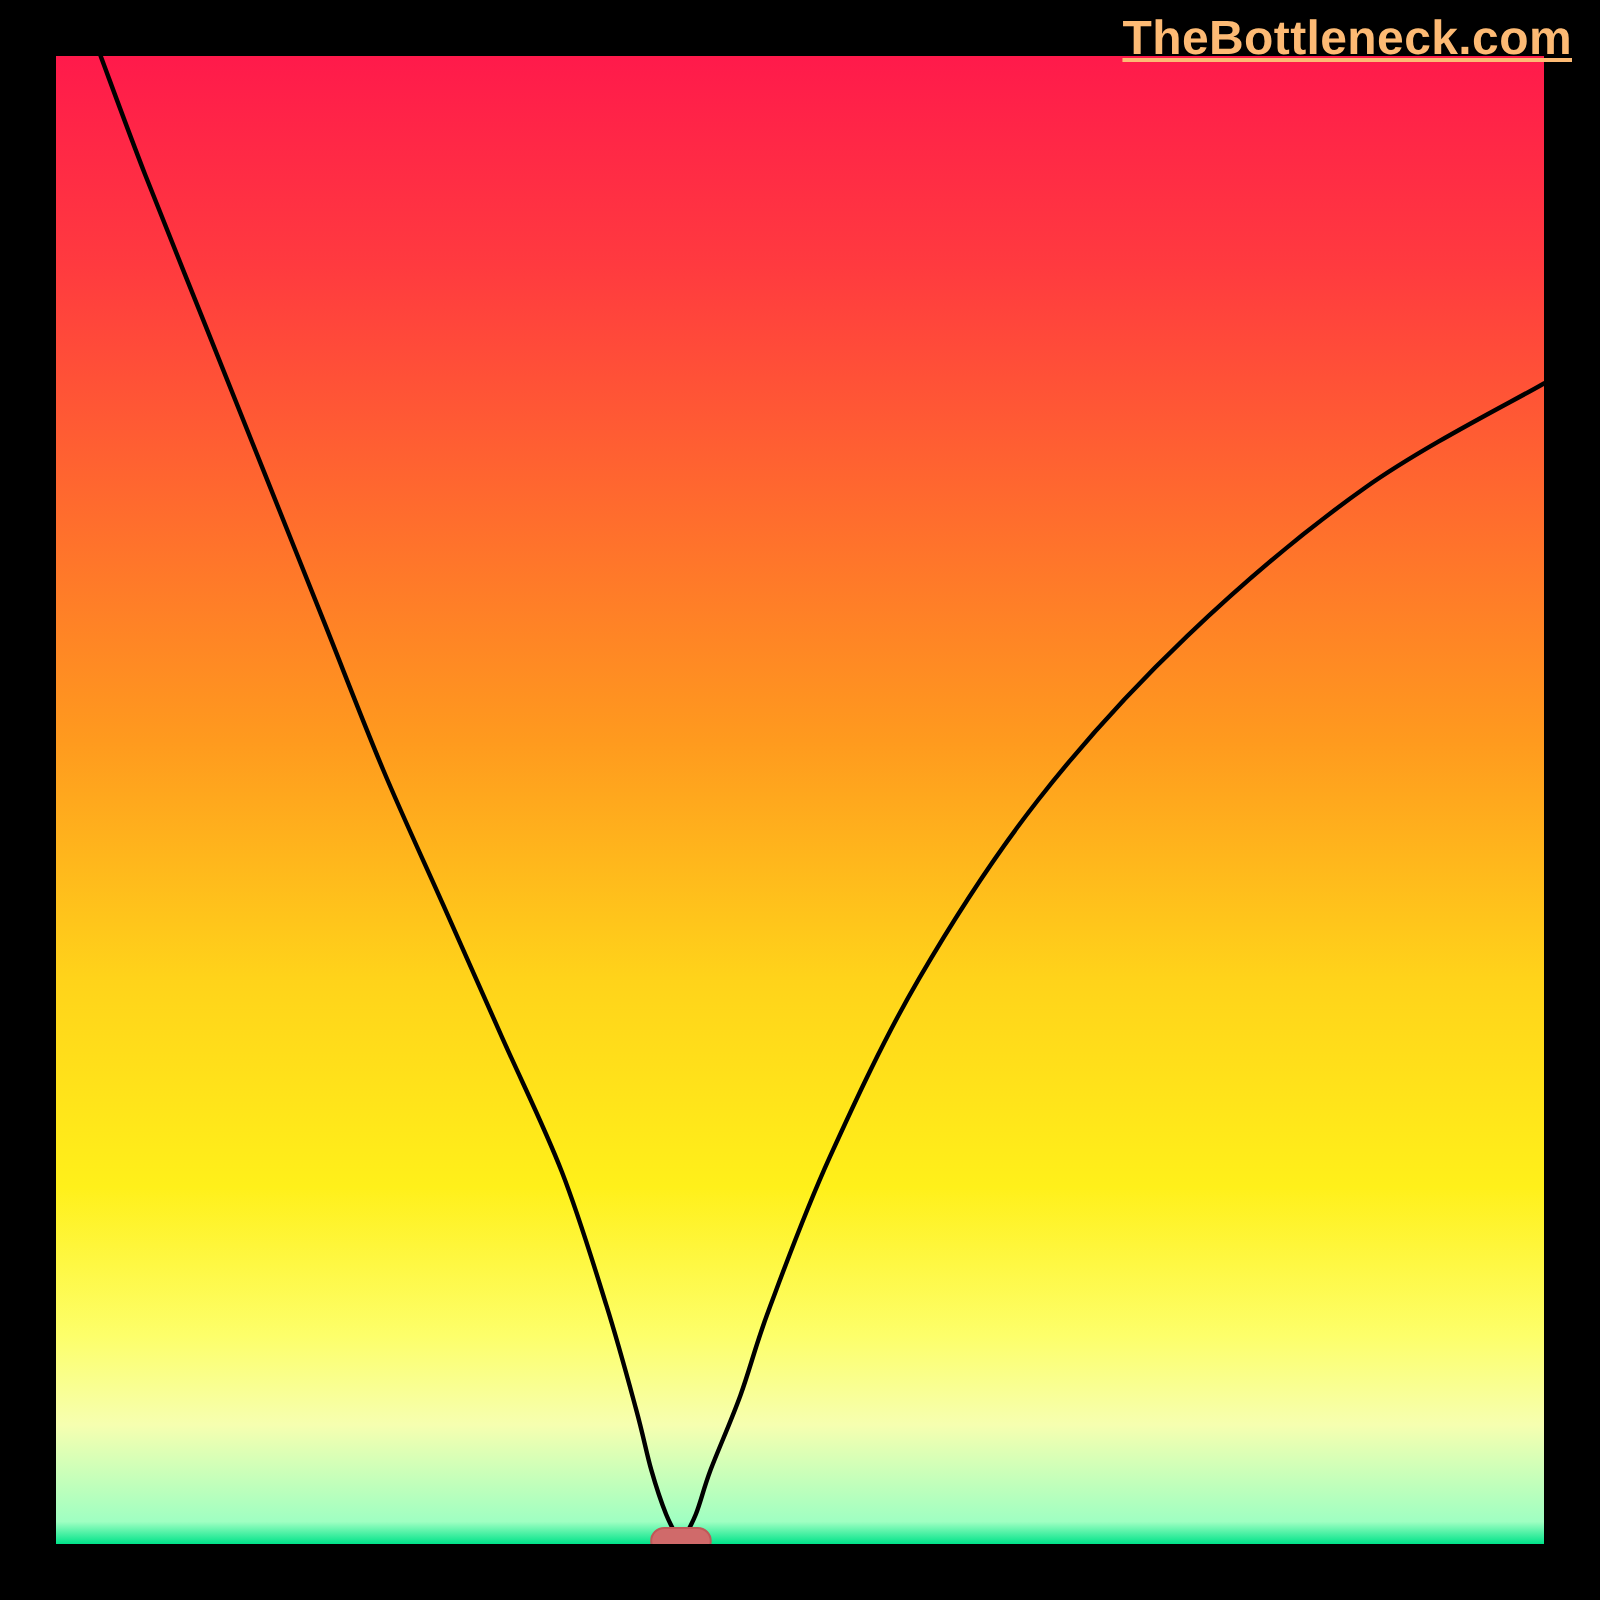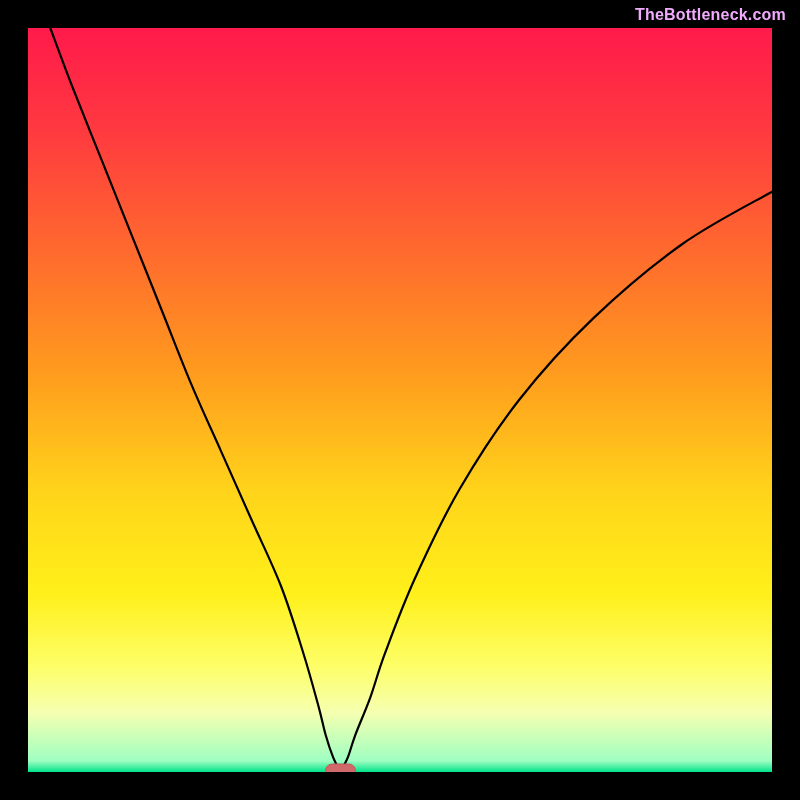--- a/index.html
+++ b/index.html
@@ -24,25 +24,26 @@
     top: 28px;
     width: 744px;
     height: 744px;
     overflow: hidden;
   }
   .watermark {
     position: absolute;
     top: 6px;
     right: 14px;
     font-family: Arial, Helvetica, sans-serif;
-    font-size: 16px;
+    font-size: 24px;
     font-weight: 600;
-    color: #f0abfc;
+    color: #fdba74;
     letter-spacing: 0.2px;
     user-select: none;
+    text-decoration: underline;
   }
   svg { display: block; }
 </style>
 </head>
 <body>
 
 <div class="frame">
   <div class="plot">
     <svg width="744" height="744" viewBox="0 0 744 744" preserveAspectRatio="none">
       <defs>

